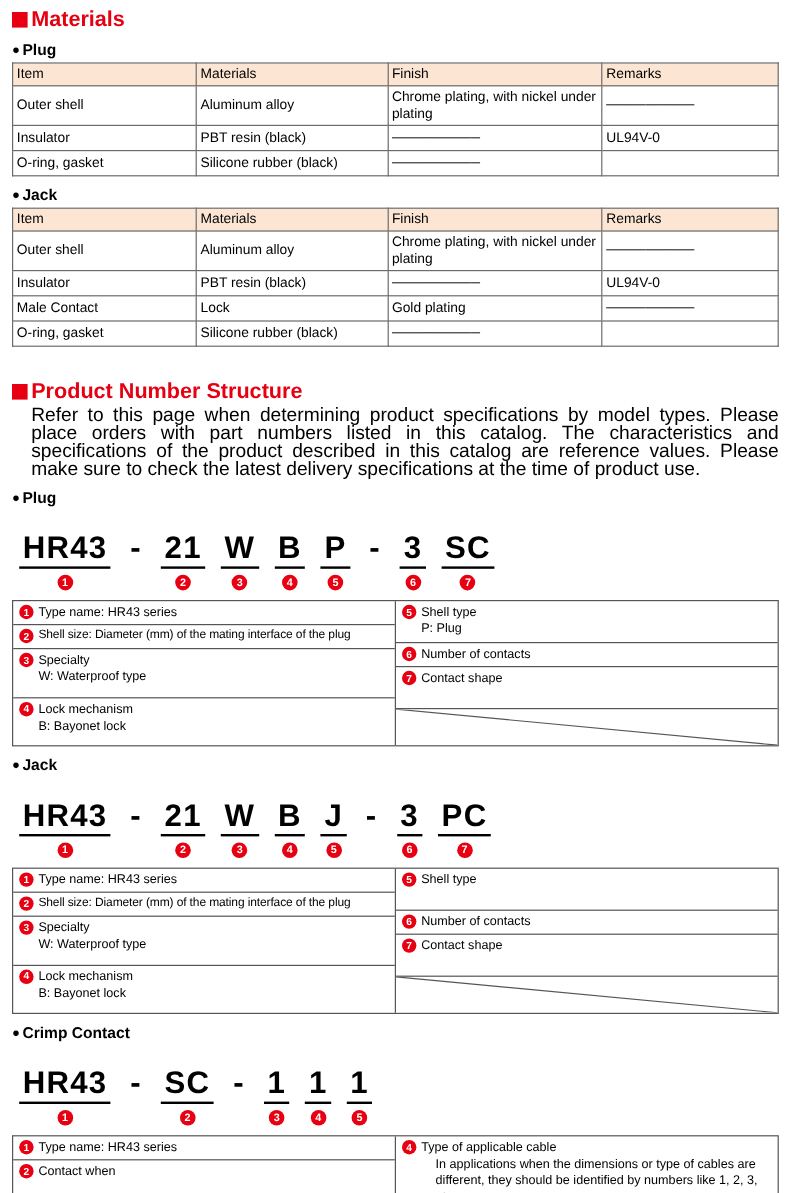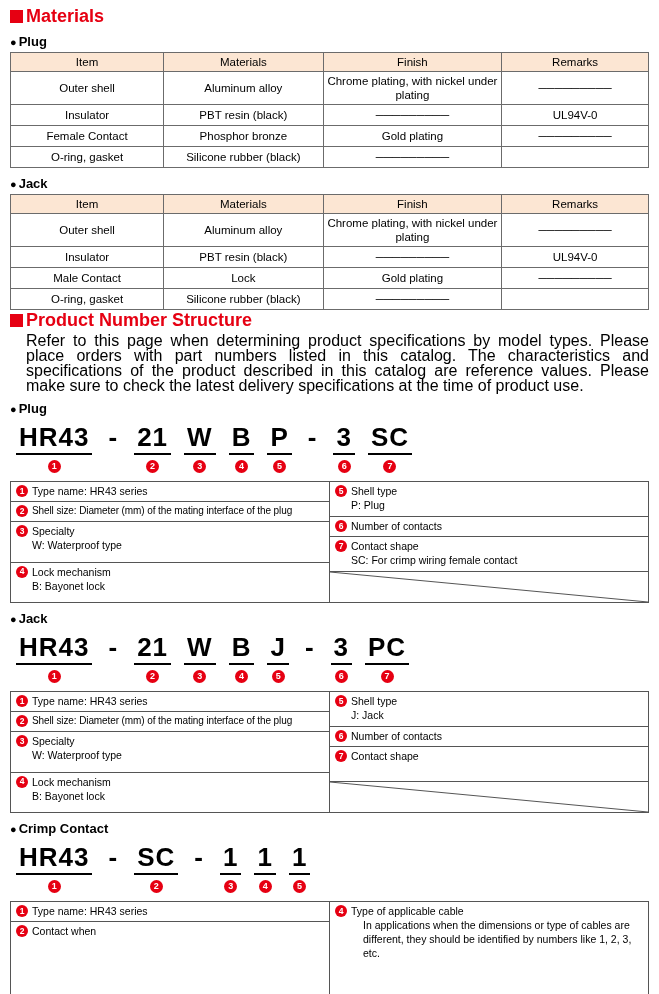--- a/index.html
+++ b/index.html
@@ -1,29 +1,29 @@
 <!DOCTYPE html>
 <html><head>
 <meta charset="utf-8">
 <style>
   *{margin:0;padding:0;box-sizing:border-box}
   html,body{background:#fff}
   body{width:659px;min-height:994px;font-family:"Liberation Sans",sans-serif;color:#000}
   .page{padding:6px 10px 8px}
   .sec-title{display:flex;align-items:center;gap:3px;color:#e60012;font-size:18px;font-weight:bold;line-height:20px}
   .sec-title .sq{width:13px;height:13px;background:#e60012;flex:none}
-  .sec-gap{margin-top:0}
+  .sec-gap{margin-top:27px}
   .sub{font-size:13px;font-weight:bold;margin:8px 0 3px;display:flex;align-items:center;gap:2px}
   .sub .blt{font-size:11px}
   table.mat{width:100%;border-collapse:collapse;font-size:11.5px;line-height:14px}
-  .mat th,.mat td{border:1px solid #6b6b6b;text-align:center;padding:2px 3px;font-weight:normal}
+  .mat th,.mat td{border:1px solid #6b6b6b;text-align:left;padding:2px 3px;font-weight:normal}
   .mat th{background:#fce6d3;height:19px}
   .mat td{height:21px}
   .intro{font-size:16px;line-height:15px;text-align:justify;margin:3px 0 0 16px}
-  .coderow{display:flex;align-items:flex-start;column-gap:13px;margin:7px 0 8px 6px}
+  .coderow{display:flex;align-items:flex-start;column-gap:13px;margin:20px 0 8px 6px}
   .seg{display:flex;flex-direction:column;align-items:center}
   .seg .ct{font-size:26px;line-height:28px;font-weight:bold;padding:0 3px;letter-spacing:1px}
   .seg.u .ct{border-bottom:2px solid #000;padding-bottom:2px}
   .circle{width:13px;height:13px;border-radius:50%;background:#e60012;color:#fff;font-size:9px;font-weight:bold;display:inline-flex;align-items:center;justify-content:center;flex:none;line-height:1}
   .seg .circle{margin-top:5px}
   .spec{display:flex;border:1px solid #555;height:122px;margin-top:2px}
   .spec.crimp{height:118px}
   .spec-col{flex:1 1 0;display:flex;flex-direction:column;min-width:0}
   .spec-col.left{border-right:1px solid #555}
   .blk{padding:2px 4px 1px 5px;font-size:10.5px;line-height:14px;overflow:hidden}
@@ -76,26 +76,20 @@
         <td>Chrome plating, with nickel under plating</td>
         <td>─────────</td>
       </tr>
       <tr>
         <td>Insulator</td>
         <td>PBT resin (black)</td>
         <td>─────────</td>
         <td>UL94V-0</td>
       </tr>
       <tr>
-        <td>Female Contact</td>
-        <td>Phosphor bronze</td>
-        <td>Gold plating</td>
-        <td>─────────</td>
-      </tr>
-      <tr>
         <td>O-ring, gasket</td>
         <td>Silicone rubber (black)</td>
         <td>─────────</td>
         <td></td>
       </tr>
     </tbody>
   </table>
 
   <div class="sub">
     <span class="blt">●</span>
@@ -235,21 +229,20 @@
         <div class="sline">
             <span class="circle">6</span>
             <span>Number of contacts</span>
           </div>
       </div>
       <div class="blk bb h35">
         <div class="sline">
             <span class="circle">7</span>
             <span>Contact shape</span>
           </div>
-        <div class="scont">SC: For crimp wiring female contact</div>
       </div>
       <div class="blk grow diagblk">
         <svg viewBox="0 0 100 100" preserveAspectRatio="none">
             <line x1="0" y1="0" x2="100" y2="100" stroke="#555" stroke-width="1" vector-effect="non-scaling-stroke"></line>
           </svg>
       </div>
     </div>
   </div>
 
   <div class="sub">
@@ -322,21 +315,20 @@
           </div>
         <div class="scont">B: Bayonet lock</div>
       </div>
     </div>
     <div class="spec-col">
       <div class="blk bb h35">
         <div class="sline">
             <span class="circle">5</span>
             <span>Shell type</span>
           </div>
-        <div class="scont">J: Jack</div>
       </div>
       <div class="blk bb h20">
         <div class="sline">
             <span class="circle">6</span>
             <span>Number of contacts</span>
           </div>
       </div>
       <div class="blk bb h35">
         <div class="sline">
             <span class="circle">7</span>

